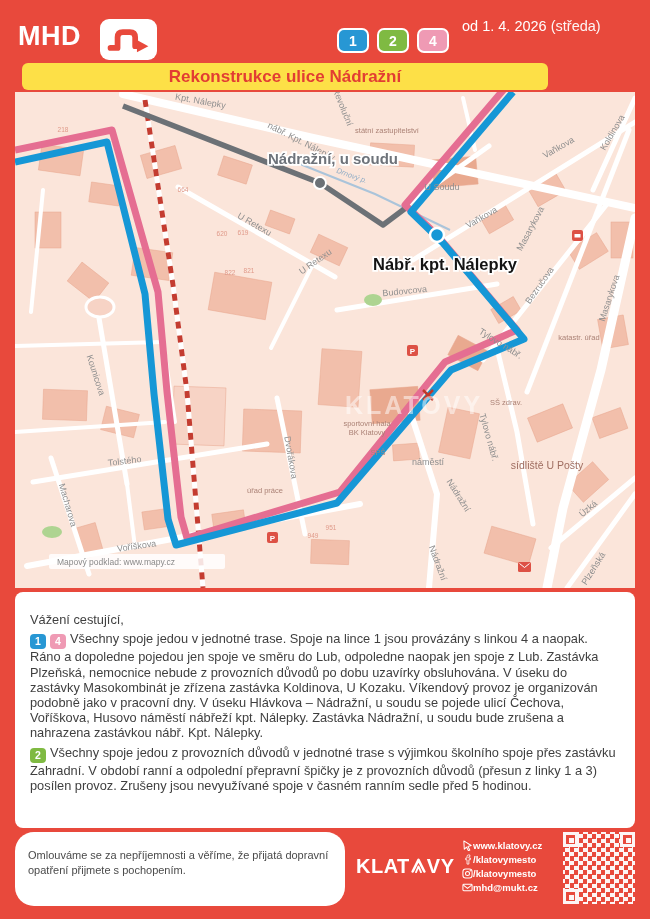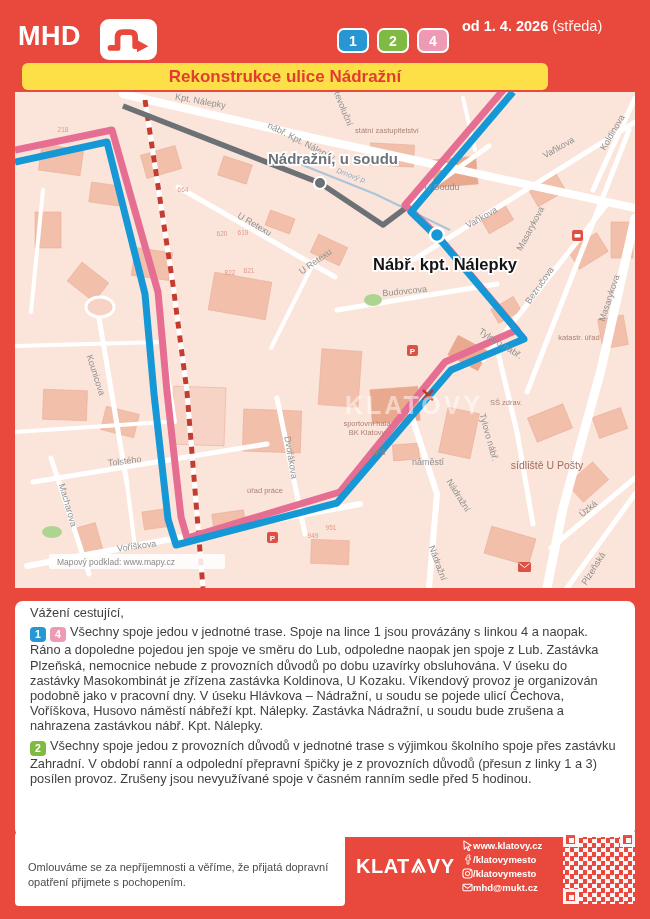--- a/index.html
+++ b/index.html
@@ -6,43 +6,43 @@
   body{width:650px;height:919px;background:#e8493c;font-family:"Liberation Sans",sans-serif;position:relative;overflow:hidden;}
   
   .header{position:absolute;left:0;top:0;width:626px;height:62px;}
   .brand{position:absolute;left:18px;top:21px;color:#fff;font-size:27px;font-weight:bold;letter-spacing:.5px;}
   .detour{position:absolute;left:100px;top:19px;width:57px;height:41px;background:#fff;border-radius:9px;display:flex;align-items:center;justify-content:center;}
   .notice-type{position:absolute;left:178px;top:30px;color:#fff;font-size:16.5px;font-weight:bold;letter-spacing:.3px;}
   .badges{position:absolute;left:337px;top:28px;display:flex;gap:8px;}
   .badge{width:28px;height:21px;border:2.5px solid #fff;border-radius:7px;color:#fff;font-size:14px;font-weight:bold;display:flex;align-items:center;justify-content:center;}
   .badge.b1{background:#2797d4;} .badge.b2{background:#7fba42;} .badge.b4{background:#ef9ab4;}
   .dates{position:absolute;left:462px;top:17px;color:#fff;font-size:14.5px;line-height:18px;}
-  .dates b{font-weight:bold;} .dates .nt{font-weight:normal;opacity:.95;}
+  .dates b{font-weight:normal;} .dates .nt{font-weight:normal;opacity:.95;}
   
   .titlebar{position:absolute;left:22px;top:63px;width:526px;height:27px;background:#fde047;border-radius:6px;display:flex;align-items:center;justify-content:center;}
   .titlebar span{color:#e23d33;font-size:17px;font-weight:bold;}
   
   .map{position:absolute;left:15px;top:92px;width:620px;height:496px;background:#fbe5da;overflow:hidden;}
   .sl{fill:#8f8f8f;font-size:9px;}
   .poi{fill:#ab8276;font-size:7.5px;}
   .hn{fill:#e09a8a;font-size:6.5px;}
   .stream-label{fill:#93aec6;font-size:7.5px;font-style:italic;}
   .stop-cancelled-label{fill:#6e737a;font-size:15px;font-weight:bold;stroke:#fff;stroke-width:3.5px;paint-order:stroke;}
   .stop-new-label{fill:#141414;font-size:16.5px;font-weight:bold;stroke:#fff;stroke-width:3.5px;paint-order:stroke;}
   .wm{fill:#ffffff;opacity:.5;font-size:25px;font-weight:bold;letter-spacing:3px;}
   .attr-text{fill:#8a8a8a;font-size:8.5px;}
   .bld{fill:#f2bfab;} .bld2{fill:#e9a98f;} .bld3{fill:#f7d3c5;}
   
-  .bodybox{position:absolute;left:15px;top:592px;width:620px;height:236px;background:#fff;border-radius:8px;box-sizing:border-box;padding:4px 15px;color:#3f3f3f;font-size:12.8px;line-height:15.2px;margin-top:9px;}
+  .bodybox{position:absolute;left:15px;top:592px;width:620px;height:236px;background:#fff;border-radius:8px;box-sizing:border-box;padding:20px 15px;color:#3f3f3f;font-size:12.8px;line-height:15.2px;}
   .bodybox p{margin:0 0 4px 0;}
   .b{font-weight:normal;}
   .linebadge{display:inline-flex;align-items:center;justify-content:center;width:16px;height:15px;border-radius:4px;color:#fff;font-size:10.5px;font-weight:bold;margin-right:4px;vertical-align:-2px;}
   .linebadge.lb1{background:#2797d4;} .linebadge.lb2{background:#7fba42;} .linebadge.lb4{background:#ef9ab4;}
   
-  .apology{position:absolute;left:15px;top:832px;width:330px;height:74px;background:#fff;border-radius:4px;box-sizing:border-box;padding:28px 13px;color:#4a4a4a;font-size:11px;line-height:15px;}
+  .apology{position:absolute;left:15px;top:832px;width:330px;height:74px;background:#fff;border-radius:19px;box-sizing:border-box;padding:16px 13px;color:#4a4a4a;font-size:11px;line-height:15px;}
   .klogo{position:absolute;left:356px;top:855px;width:100px;color:#fff;font-weight:bold;font-size:20px;letter-spacing:.5px;display:flex;align-items:center;}
   .klogo .oicon{display:inline-block;margin:0 1px;}
   .contacts{position:absolute;left:462px;top:839px;color:#fff;font-size:9.5px;font-weight:bold;}
   .contact-row{display:flex;align-items:center;height:13px;margin-bottom:1px;}
   .qr{position:absolute;left:563px;top:832px;width:72px;height:72px;background:
       conic-gradient(#fff 25%, transparent 0 50%, #fff 0 75%, transparent 0);
       background-size:9px 9px;background-position:2px 2px;border-radius:2px;opacity:.95;}
   .finder{position:absolute;width:15px;height:15px;border:3px solid #fff;background:#e8493c;box-sizing:border-box;}
   .finder::after{content:"";position:absolute;left:3px;top:3px;width:5px;height:5px;background:#fff;}
   .finder.tl{left:0;top:0;} .finder.tr{right:0;top:0;} .finder.bl{left:0;bottom:0;}

